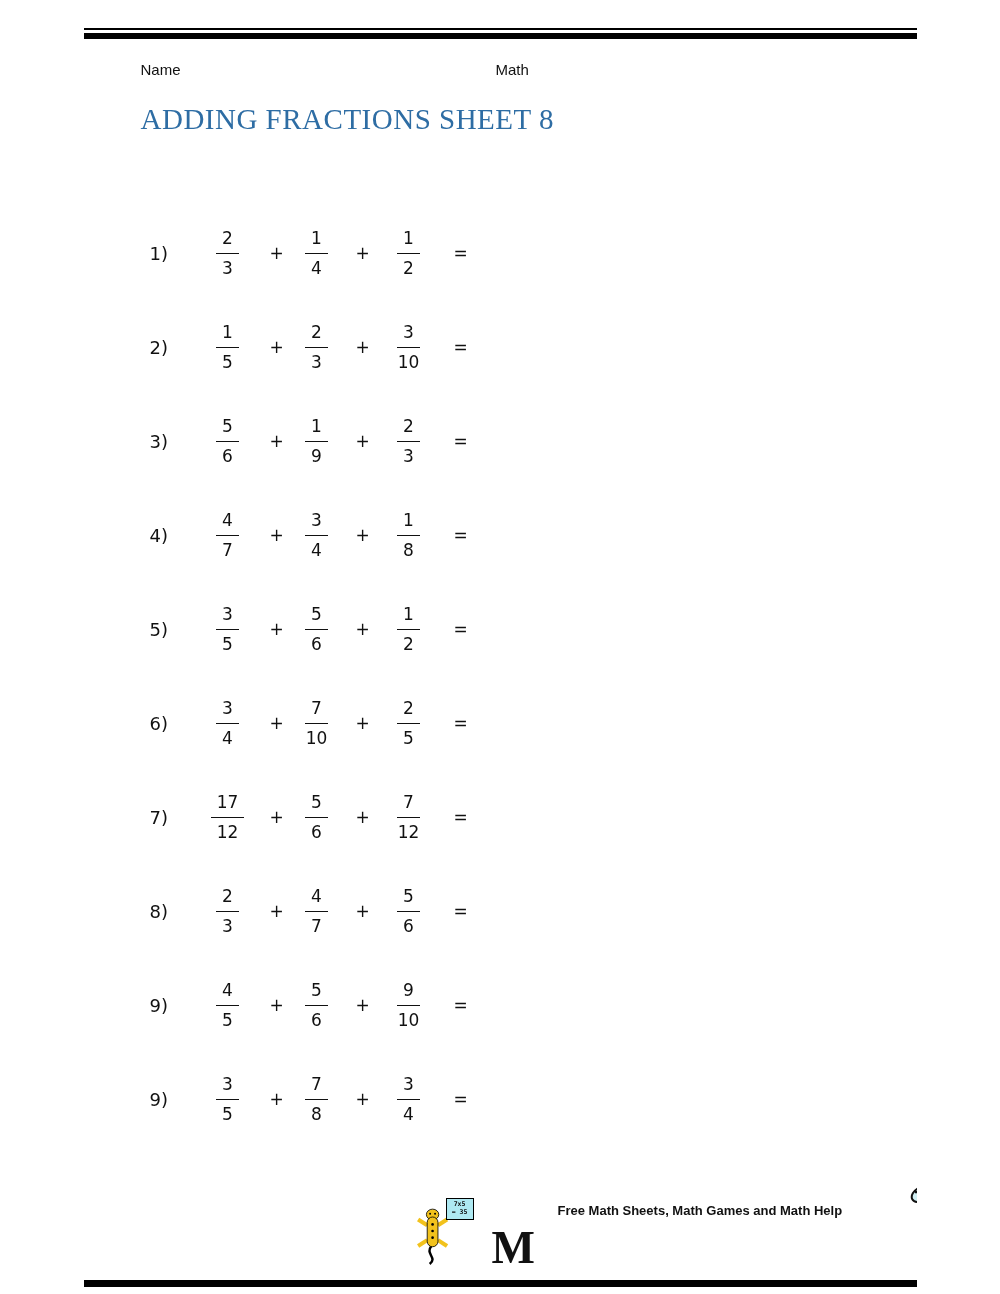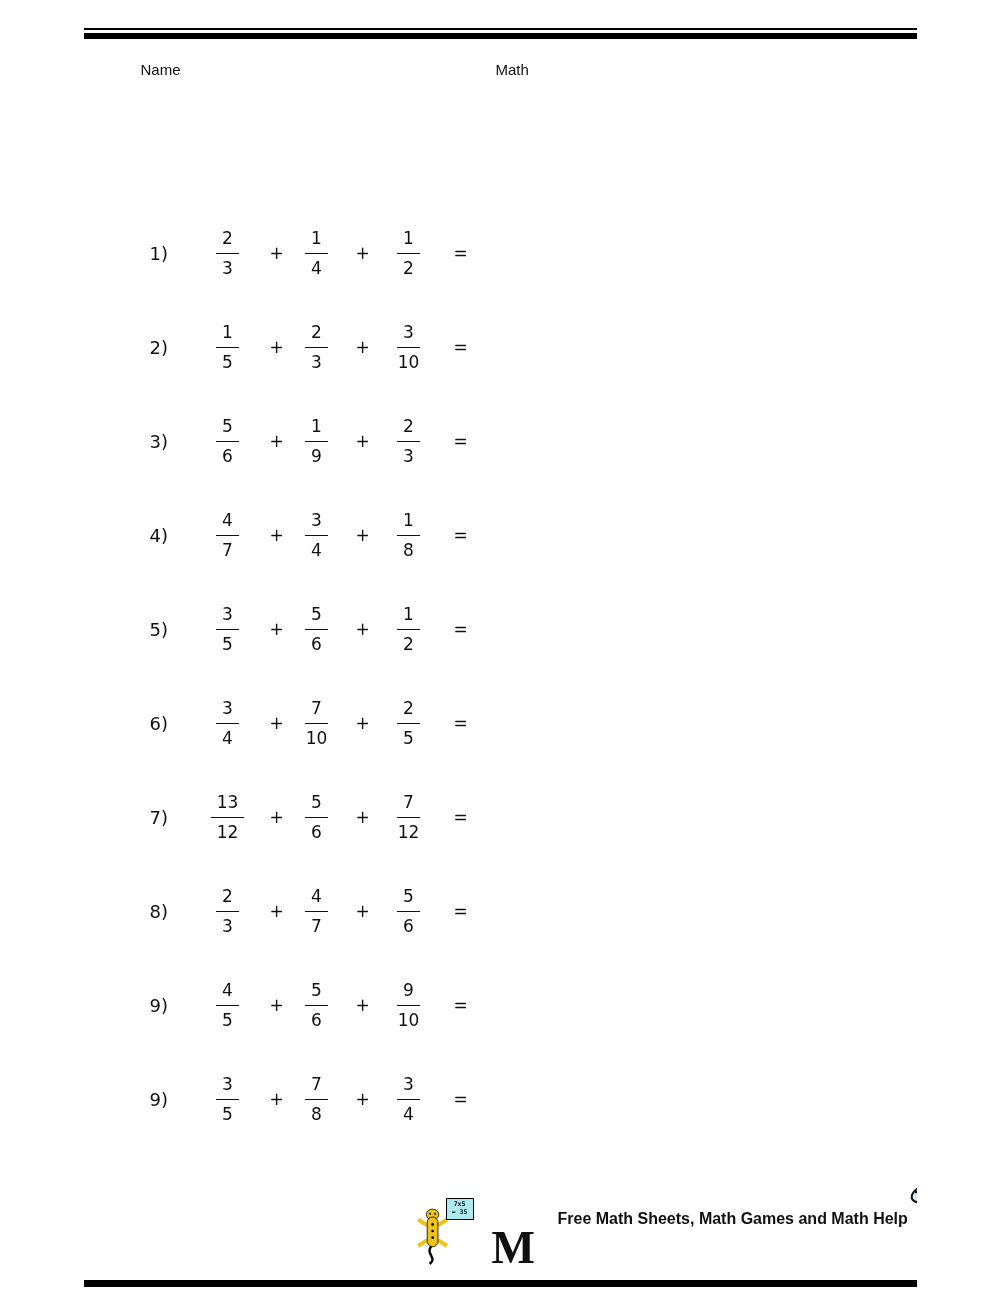--- a/index.html
+++ b/index.html
@@ -68,21 +68,21 @@
   .footer-salamander .salamander { position:absolute; left:0; top:8px; }
   .footer-salamander .board {
     position:absolute; left:32px; top:0; width:28px; height:22px;
     background:#aee9f2; border:1px solid #000;
     display:flex; flex-direction:column; align-items:center; justify-content:center;
     font-family:"DejaVu Sans Mono", monospace; font-size:6.5px; line-height:1.2; font-weight:bold;
   }
   .footer-text { display:flex; flex-direction:column; }
   .tagline {
     font-family:"Liberation Sans", sans-serif; font-weight:bold;
-    font-size:16px; margin-left:46px; margin-bottom:2px;padding-left:20px;
+    font-size:13px; margin-left:46px; margin-bottom:12px;padding-left:20px;
   }
   .site { display:flex; align-items:flex-end; font-family:"Liberation Serif", serif; font-weight:bold; }
   .site-m   { font-size:46px; line-height:0.78; }
   .site-rest{ font-size:28px; letter-spacing:2px; line-height:1; padding-bottom:1px; }
   .bottom-bar { position:absolute; left:0; right:0; top:1280px; height:7px; background:#000; }
   
   .gecko { position:absolute; left:818px; top:1168px; }
 </style>
 </head>
 <body>
@@ -112,20 +112,21 @@
         <circle cx="25.5" cy="9" r="1.2" fill="#000" stroke="none"></circle>
       </g>
     </svg>
     <div class="board">
       <div>7x5</div>
       <div>= 35</div>
     </div>
     <div class="logo-m">M</div>
   </div>
 
+  <h1 class="title">ADDING FRACTIONS SHEET 8</h1>
 
 
   <div id="problems-list">
   <div class="problem-row">
     <span class="pnum">1)</span>
     <span class="slot sf1">
       <span class="frac">
         <span class="num">2</span>
         <span class="den">3</span>
       </span>
@@ -269,21 +270,21 @@
         <span class="den">5</span>
       </span>
     </span>
     <span class="slot seq">=</span>
   </div>
 
   <div class="problem-row">
     <span class="pnum">7)</span>
     <span class="slot sf1">
       <span class="frac">
-        <span class="num">13</span>
+        <span class="num">17</span>
         <span class="den">12</span>
       </span>
     </span>
     <span class="slot sop1">+</span>
     <span class="slot sf2">
       <span class="frac">
         <span class="num">5</span>
         <span class="den">6</span>
       </span>
     </span>

